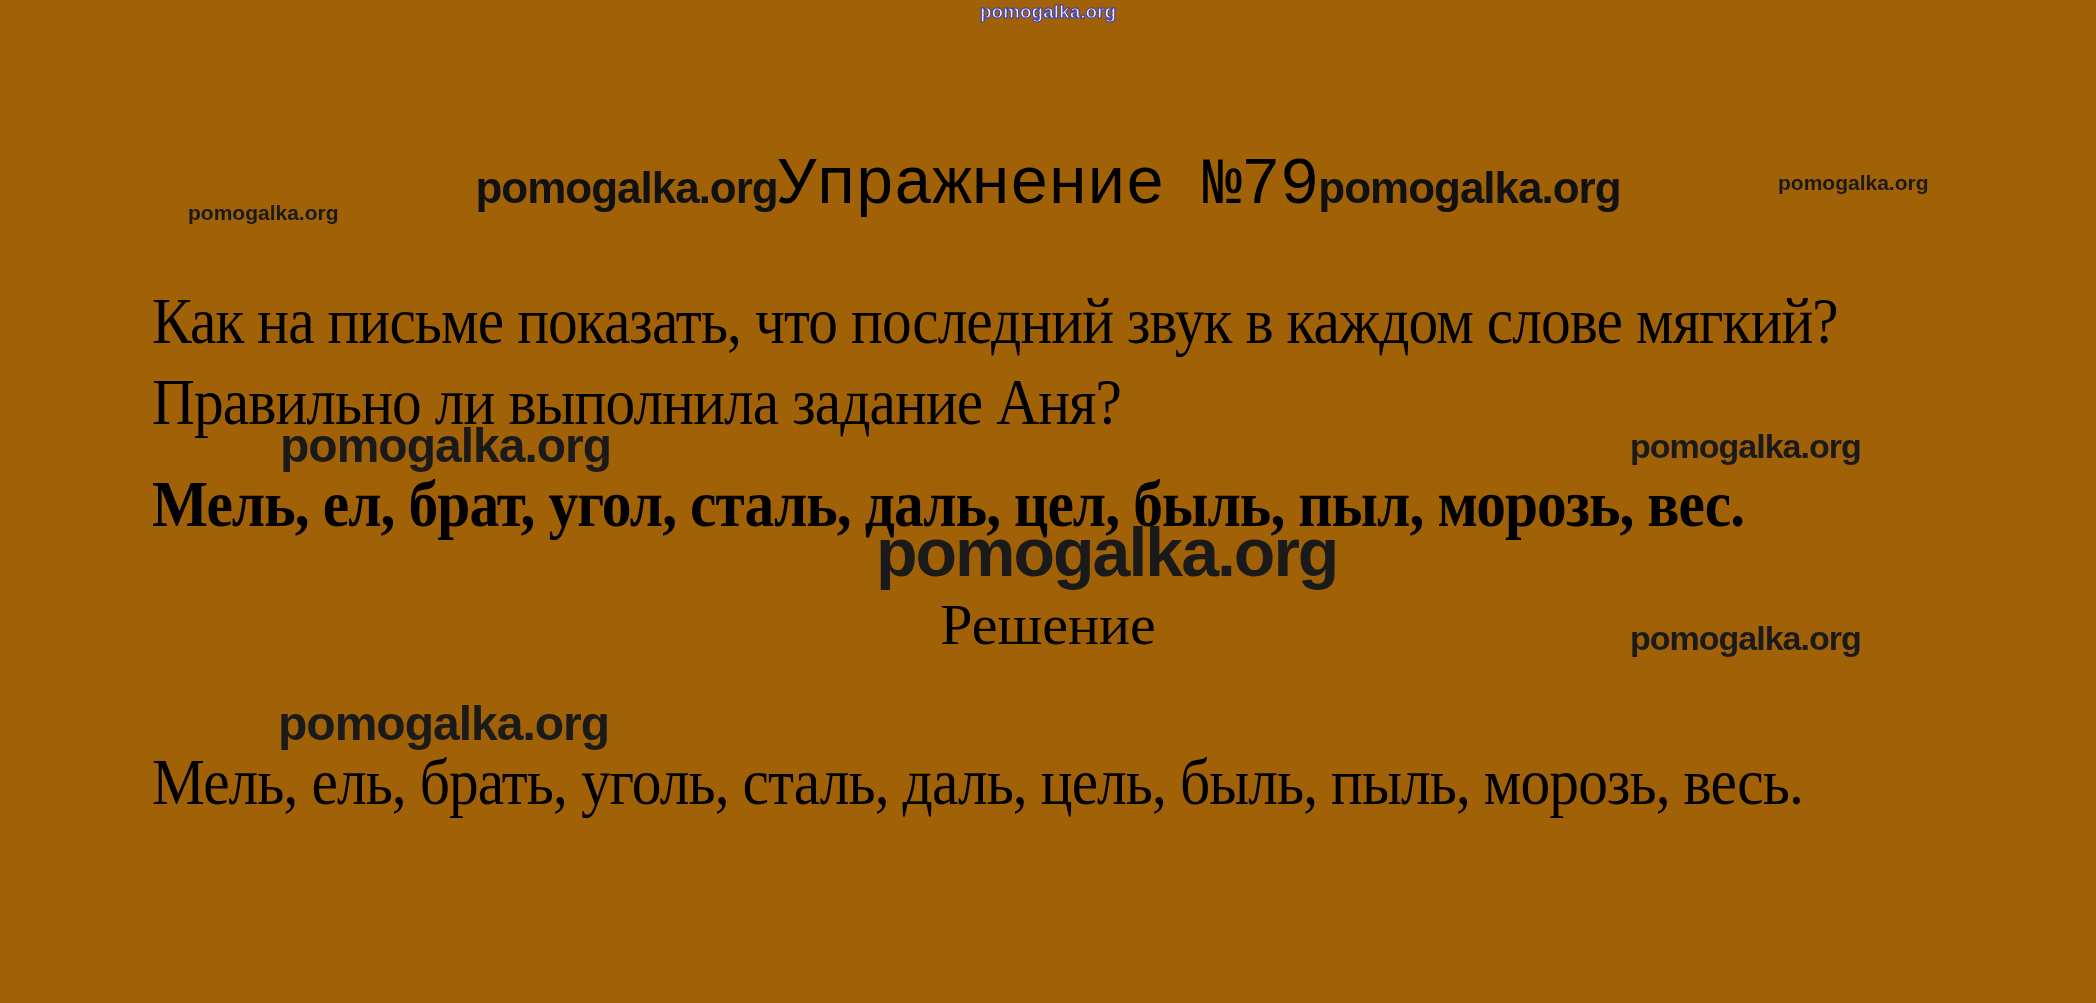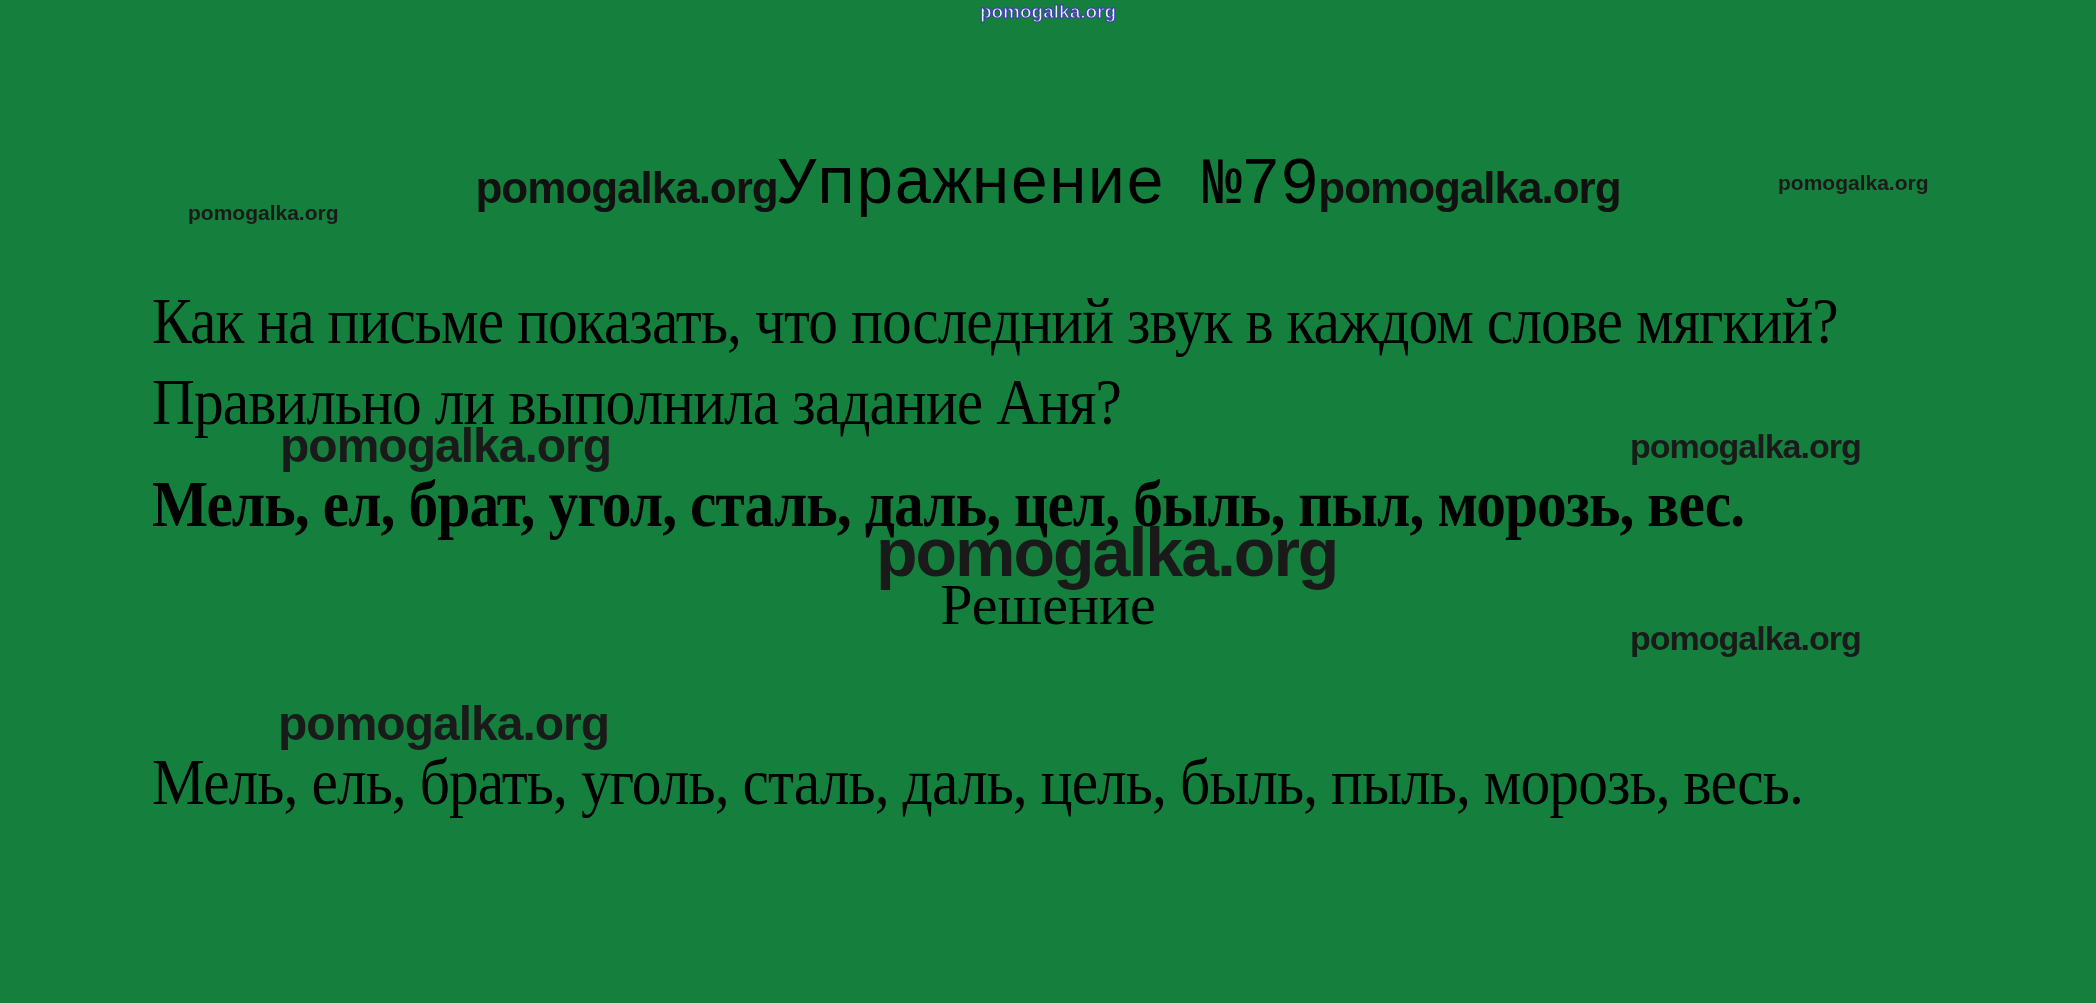--- a/index.html
+++ b/index.html
@@ -4,21 +4,21 @@
 <style>
   html, body {
     margin: 0;
     padding: 0;
     background: #ffffff;
   }
   .page {
     position: relative;
     width: 2096px;
     height: 1003px;
-    background: #15803d;
+    background: #a16207;
     overflow: hidden;
     font-family: "Liberation Serif", serif;
     color: #000000;
   }
   .abs { position: absolute; white-space: nowrap; line-height: 1; }
 
   
   .serif-line {
     font-family: "Liberation Serif", serif;
     font-size: 66px;
@@ -97,21 +97,21 @@
   <div class="abs serif-line" style="top: 369px; left: 152px;">Правильно ли выполнила задание Аня?</div>
 
   <div class="abs wm wm-large" style="top: 422px; left: 280px;">pomogalka.org</div>
 
   <div class="abs wm wm-medium" style="top: 429px; left: 1630px;">pomogalka.org</div>
 
   <div class="abs serif-line serif-bold" style="top: 471px; left: 152px;">Мель, ел, брат, угол, сталь, даль, цел, быль, пыл, морозь, вес.</div>
 
   <div class="abs wm wm-xlarge" style="top: 518px; left: 876px;">pomogalka.org</div>
 
-  <div class="abs heading-serif" style="top: 576px; left: 50%; transform: translateX(-50%);">Решение</div>
+  <div class="abs heading-serif" style="top: 596px; left: 50%; transform: translateX(-50%);">Решение</div>
 
   <div class="abs wm wm-medium" style="top: 621px; left: 1630px;">pomogalka.org</div>
 
   <div class="abs wm wm-large" style="top: 700px; left: 278px;">pomogalka.org</div>
 
   <div class="abs serif-line" style="top: 749px; left: 152px;">Мель, ель, брать, уголь, сталь, даль, цель, быль, пыль, морозь, весь.</div>
 
 </div>
 
 </body></html>

